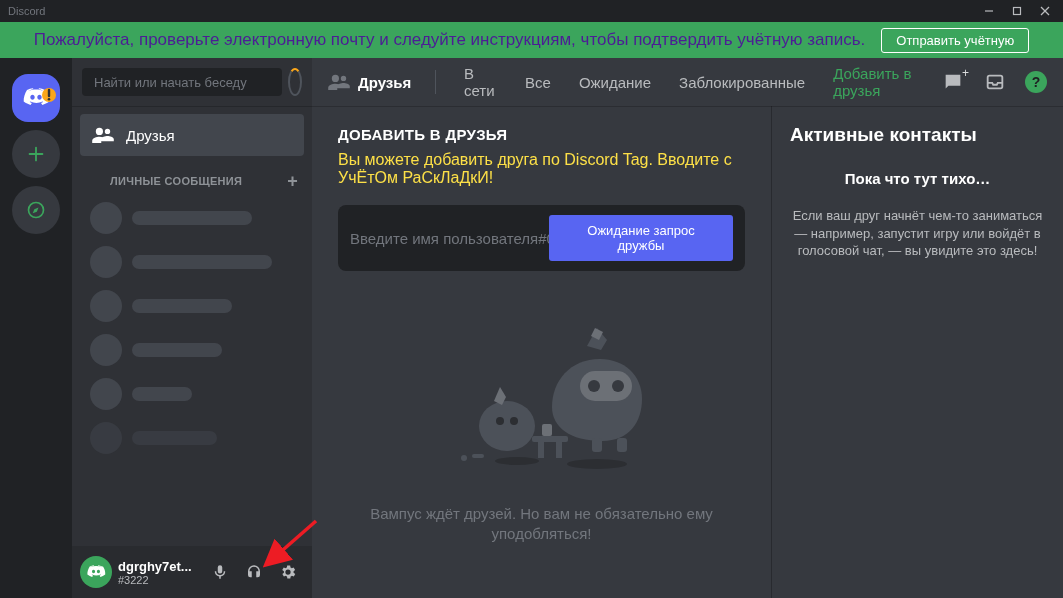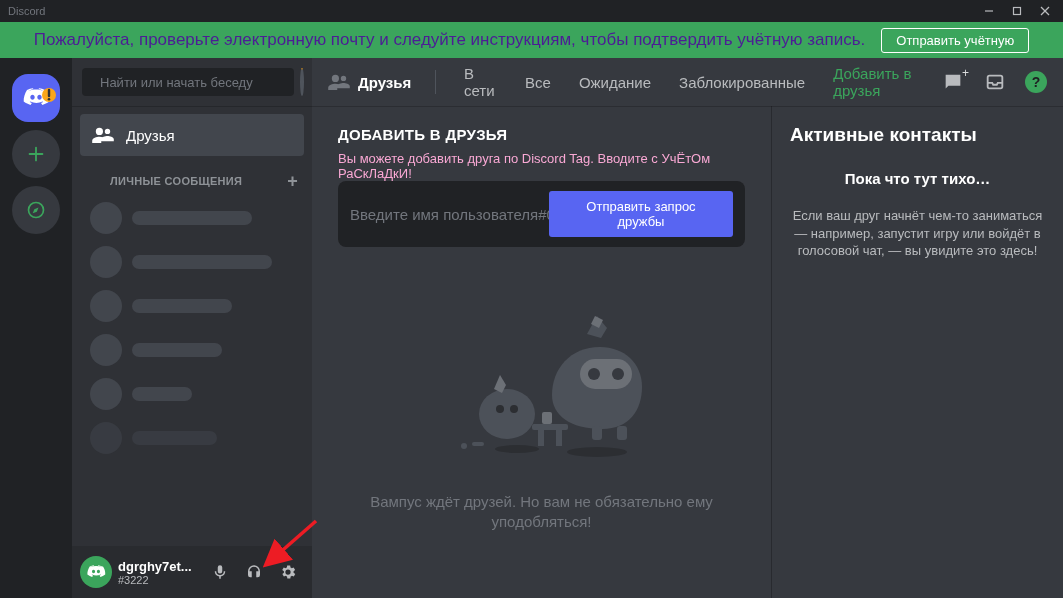--- a/index.html
+++ b/index.html
@@ -10,21 +10,21 @@
 .banner { height: 36px; background: #3ba55c; display: flex; align-items: center; justify-content: center; gap: 16px; }
 .banner-text { color: #4c1d95; font-size: 17px; font-weight: 500; text-align: right; }
 .banner-btn { border: 1px solid #fff; color: #fff; background: transparent; padding: 4px 14px; border-radius: 3px; font-size: 13px; cursor: pointer; }
 .main { display: flex; height: calc(598px - 22px); }
 .serverbar { width: 72px; background: #202225; display: flex; flex-direction: column; align-items: center; padding-top: 8px; gap: 8px; position: relative; }
 .server-pill { width: 48px; height: 48px; border-radius: 16px; background: #5865f2; display: flex; align-items: center; justify-content: center; }
 .server-add, .server-explore { width: 48px; height: 48px; border-radius: 24px; background: #36393f; display: flex; align-items: center; justify-content: center; color: #3ba55c; }
 .badge-tip { position: absolute; top: 64px; left: 40px; width: 18px; height: 18px; }
 .column2 { width: 240px; background: #2f3136; display: flex; flex-direction: column; position: relative; }
 .search-row { height: 48px; display: flex; align-items: center; padding: 0 10px; box-shadow: 0 1px 0 rgba(0,0,0,.2); }
-.search-input { flex: 1; height: 28px; background: #202225; border: none; border-radius: 4px; padding: 0 18px; color: #dcddde; font-size: 13px; }
+.search-input { flex: 1; height: 28px; background: #202225; border: none; border-radius: 4px; padding: 0 12px; color: #dcddde; font-size: 13px; }
 .search-input::placeholder { color: #72767d; }
 .circle-anim { width: 28px; height: 28px; margin-left: 6px; border: 2px solid #4f545c; border-top-color: #faa61a; border-radius: 50%; }
 .friends-btn { margin: 8px 8px 2px 8px; height: 42px; background: #42464d; border-radius: 4px; display: flex; align-items: center; padding: 0 12px; gap: 12px; font-size: 15px; font-weight: 500; color: #fff; }
 .dm-header { display: flex; align-items: center; justify-content: space-between; padding: 14px 14px 6px 18px; font-size: 11px; font-weight: 600; color: #8e9297; letter-spacing: .3px; margin-left: 20px; }
 .dm-item { display: flex; align-items: center; gap: 10px; padding: 4px 10px; margin: 1px 8px; height: 42px; border-radius: 4px; }
 .dm-avatar { width: 32px; height: 32px; border-radius: 50%; background: #42464d; }
 .dm-line { height: 14px; border-radius: 7px; background: #42464d; }
 .userpanel { position: absolute; left: 0; right: 0; bottom: 0; height: 52px; background: #292b2f; display: flex; align-items: center; padding: 0 8px; gap: 6px; }
 .up-avatar { width: 32px; height: 32px; border-radius: 50%; background: #3ba55c; display: flex; align-items: center; justify-content: center; }
 .up-names { flex: 1; min-width: 0; }
@@ -38,21 +38,21 @@
 .top-title { display: flex; align-items: center; gap: 8px; font-weight: 600; color: #fff; font-size: 15px; }
 .top-divider { width: 1px; height: 24px; background: #4f545c; margin: 0 4px; }
 .tab { font-size: 15px; color: #b9bbbe; cursor: pointer; padding: 2px 4px; }
 .tab-add { color: #3ba55c; font-weight: 500; }
 .topbar-right { margin-left: auto; display: flex; align-items: center; gap: 18px; }
 .top-icon { color: #b9bbbe; width: 24px; height: 24px; display: flex; align-items: center; justify-content: center; cursor: pointer; }
 .help-icon { width: 22px; height: 22px; border-radius: 50%; background: #3ba55c; color: #1e1f22; font-weight: 700; font-size: 14px; display: flex; align-items: center; justify-content: center; }
 .body { flex: 1; display: flex; overflow: hidden; }
 .body-main { flex: 1; padding: 20px 26px; display: flex; flex-direction: column; }
 .add-title { font-size: 15px; font-weight: 700; color: #fff; letter-spacing: .3px; margin-bottom: 8px; }
-.add-sub { font-size: 13px; color: #f9a8d4; margin-bottom: 0; }
+.add-sub { font-size: 16px; color: #fde047; margin-bottom: 18px; }
 .add-row { display: flex; background: #202225; border-radius: 8px; padding: 10px 12px; align-items: center; }
 .add-input { flex: 1; background: transparent; border: none; color: #dcddde; font-size: 15px; }
 .add-input::placeholder { color: #72767d; }
 .add-send { background: #5865f2; color: #fff; border: none; padding: 8px 16px; border-radius: 3px; font-size: 13px; font-weight: 500; cursor: pointer; }
 .empty-wrap { flex: 1; display: flex; flex-direction: column; align-items: center; justify-content: center; }
 .empty-art { width: 300px; height: 170px; position: relative; opacity: .9; }
 .empty-text { margin-top: 28px; max-width: 360px; text-align: center; font-size: 15px; color: #72767d; line-height: 1.3; }
 .body-side { width: 292px; border-left: 1px solid rgba(0,0,0,.25); padding: 18px 18px; }
 .side-title { color: #fff; font-size: 19px; font-weight: 700; margin-bottom: 24px; }
 .side-quiet { text-align: center; color: #fff; font-size: 15px; font-weight: 600; margin-bottom: 20px; }
@@ -218,21 +218,21 @@
           </div>
         <div class="help-icon">?</div>
       </div>
     </div>
     <div class="body">
       <div class="body-main">
         <div class="add-title">ДОБАВИТЬ В ДРУЗЬЯ</div>
         <div class="add-sub">Вы можете добавить друга по Discord Tag. Вводите с УчЁтОм РаСкЛаДкИ!</div>
         <div class="add-row">
           <input class="add-input" placeholder="Введите имя пользователя#0000" style="">
-          <button class="add-send">Отправить запрос дружбы</button>
+          <button class="add-send">Ожидание запрос дружбы</button>
         </div>
         <div class="empty-wrap">
           <div class="empty-art">
             <svg viewBox="0 0 300 170" width="300" height="170">
               <ellipse cx="125" cy="155" rx="22" ry="4" fill="#2b2d31"></ellipse>
               <ellipse cx="205" cy="158" rx="30" ry="5" fill="#2b2d31"></ellipse>
 
               <path d="M210 135c28 0 40-20 40-42 0-24-18-40-42-40-30 0-48 22-48 48 0 20 18 34 50 34z" fill="#4f545c"></path>
               <rect x="188" y="65" width="52" height="30" rx="15" fill="#72767d"></rect>
               <circle cx="202" cy="80" r="6" fill="#36393f"></circle>

